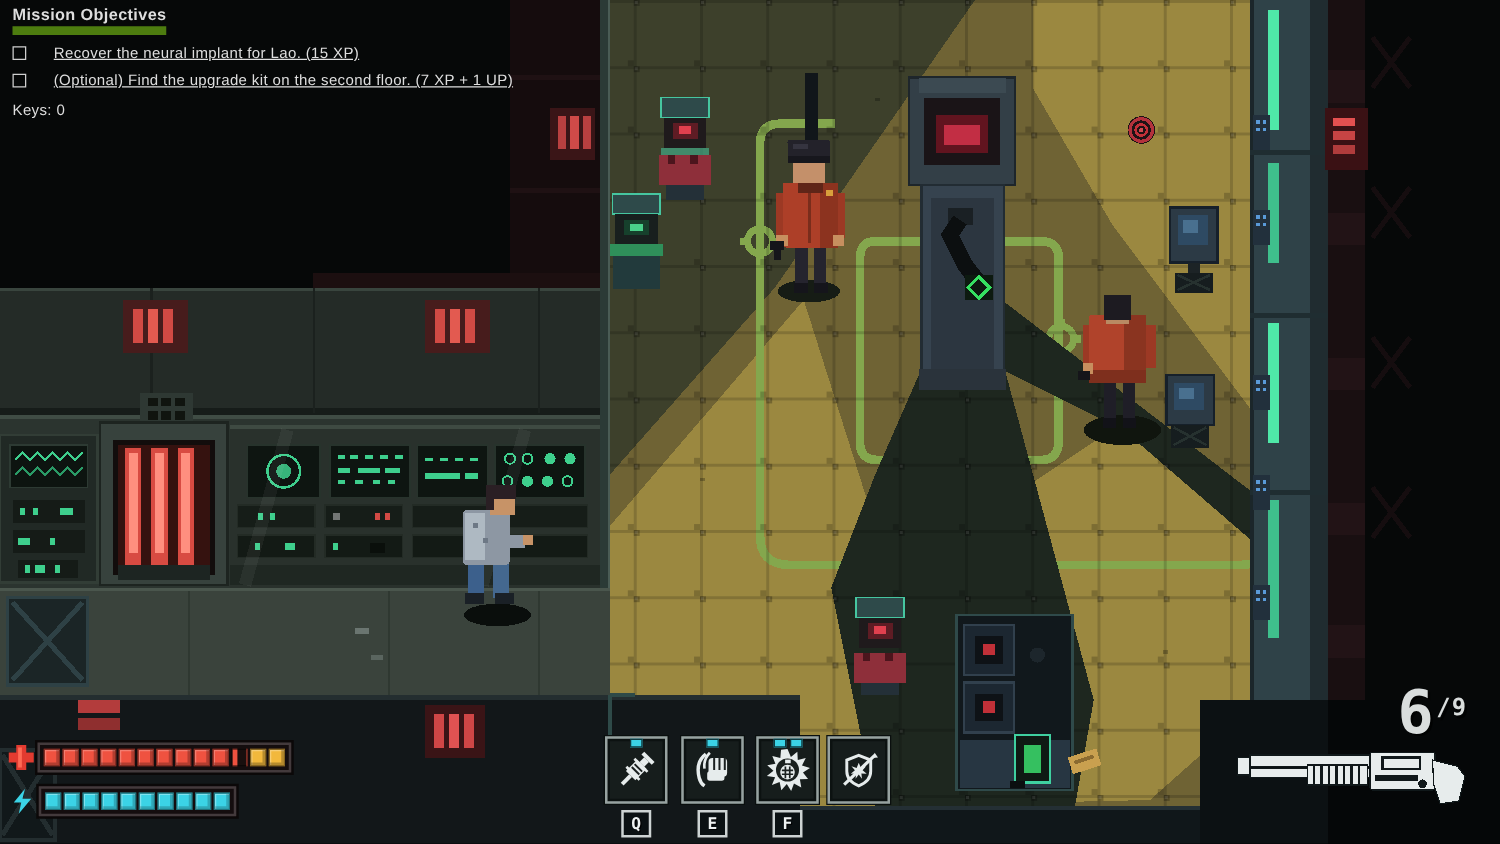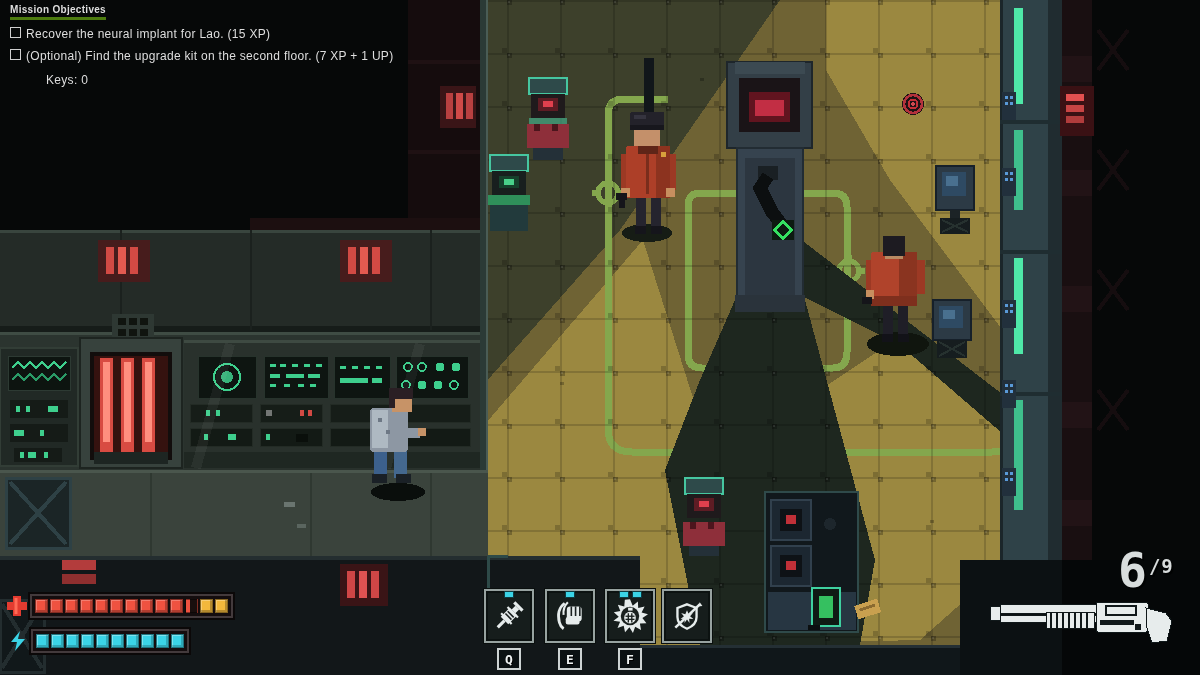--- a/index.html
+++ b/index.html
@@ -4,25 +4,25 @@
 <style>
   html,body{margin:0;padding:0;background:#000;}
   #stage{position:relative;width:1200px;height:675px;overflow:hidden;background:#060808;
          font-family:"Liberation Sans",sans-serif;}
   #scene{position:absolute;left:0;top:0;}
 
   
   #objectives{position:absolute;left:10px;top:4px;color:var(--hud-text,#dedede);
 ate    text-shadow:1px 1px 0 rgba(0,0,0,.9);}
   #objectives{font-size:12px;letter-spacing:.3px;}
-  .obj-title{font-size:10px;font-weight:bold;border-bottom:3px solid #4d7c0f;
+  .obj-title{font-size:13px;font-weight:bold;border-bottom:7px solid #4d7c0f;
              padding-bottom:2px;width:max-content;margin-bottom:7px;}
-  .obj-item{display:flex;gap:5px;margin-bottom:8px;}
+  .obj-item{display:flex;align-items:center;gap:22px;margin-bottom:8px;text-decoration:underline;}
   .chk{width:9px;height:9px;border:1.5px solid #cfcfcf;display:inline-block;flex:0 0 auto;}
-  .keys-line{margin-top:10px;margin-left:36px;}
+  .keys-line{margin-top:10px;}
 
   
   .bar-wrap{position:absolute;display:flex;align-items:center;}
   #health-wrap{left:6px;top:594px;}
   #energy-wrap{left:7px;top:629px;}
   .bar-ico{width:22px;height:22px;margin-right:2px;flex:0 0 auto;}
   .bar-frame{display:flex;gap:2px;padding:3px;background:#140d0e;border:2px solid #433a3c;
              box-shadow:0 0 0 2px #0b0808;}
   .seg{width:13px;height:14px;box-sizing:border-box;border:1px solid rgba(0,0,0,.45);}
   .seg.hp{background:var(--health-full,#ef5240);

